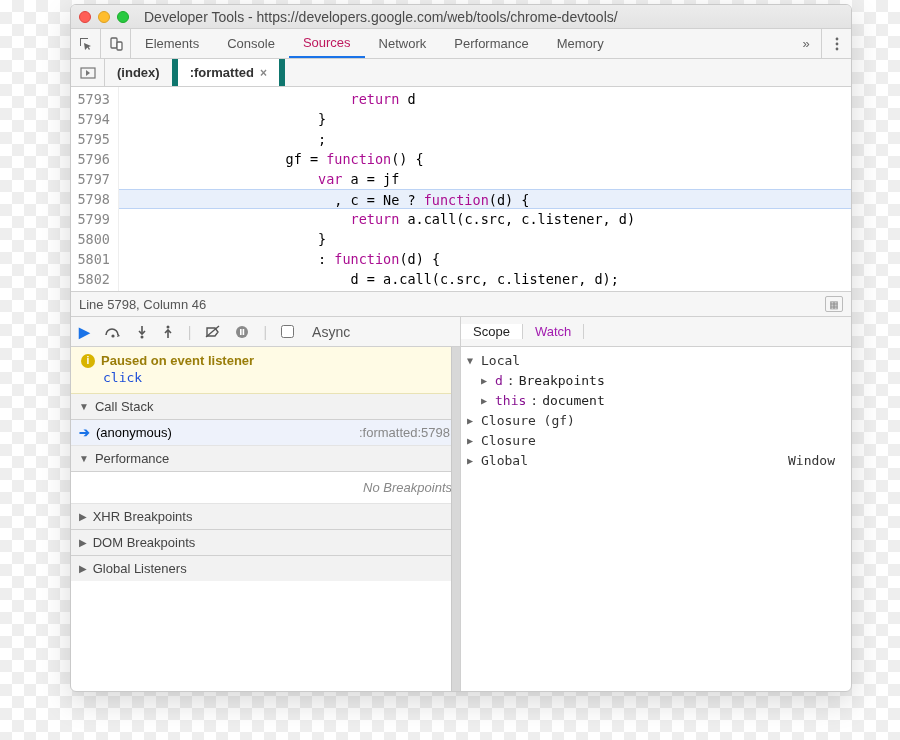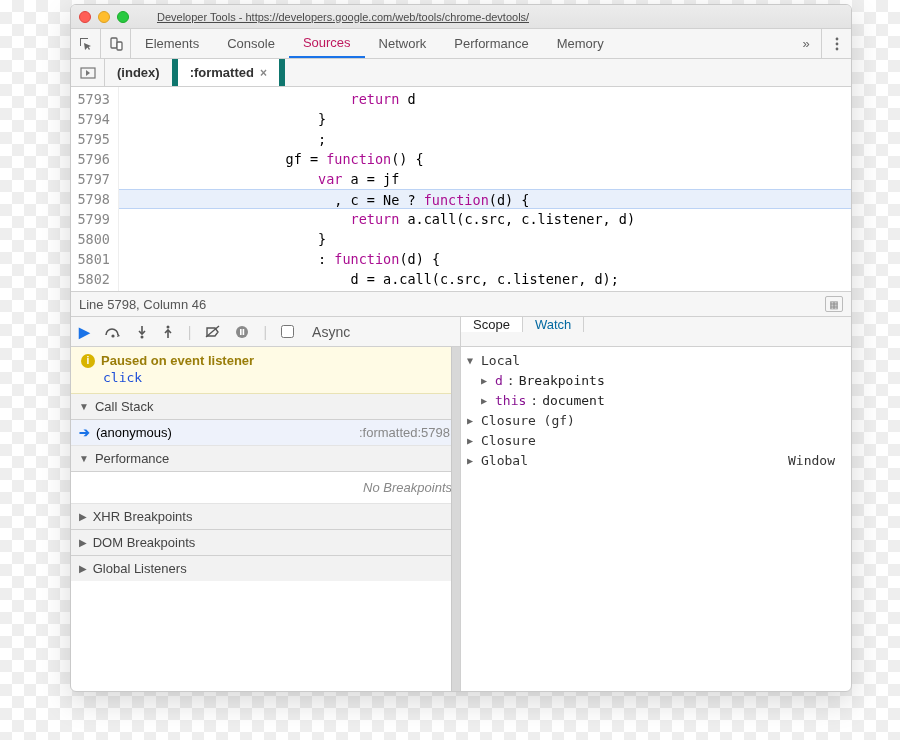--- a/index.html
+++ b/index.html
@@ -39,21 +39,21 @@
     display: flex;
     align-items: center;
     padding: 0 8px;
     gap: 7px;
   }
   .traffic { display:flex; gap:7px; align-items:center; }
   .dot { width:12px; height:12px; border-radius:50%; }
   .dot.red{background:#ff5f57;border:1px solid #e0443e;}
   .dot.yel{background:#ffbd2e;border:1px solid #dea123;}
   .dot.grn{background:#28c940;border:1px solid #1aad2b;}
-  .titlebar .title { margin-left:21px; color:#4a4a4a; font-size:11px; white-space:nowrap; overflow:hidden; text-overflow:ellipsis;text-decoration:underline; }
+  .titlebar .title { margin-left:8px; color:#4a4a4a; font-size:14px; white-space:nowrap; overflow:hidden; text-overflow:ellipsis; }
   
   .tabbar {
     height: 30px;
     border-bottom: 1px solid #d0d0d0;
     display:flex;
     align-items:stretch;
     background:#f6f6f6;
   }
   .tabbar .iconbtn {
     width:30px; display:flex; align-items:center; justify-content:center;
@@ -120,22 +120,22 @@
     padding:5px 10px 5px 8px; background:#eef2fb; border-bottom:1px solid #e4e4e4;
   }
   .stackitem .arrow{color:#1a73e8; font-weight:bold; margin-right:6px;}
   .stackitem .loc{color:#888;}
   .nobp{color:#888; font-style:italic; text-align:right; padding:8px; border-bottom:1px solid #e4e4e4; background:#fff;}
   .leftscroll{position:relative;}
   .leftscroll::after{
     content:""; position:absolute; right:0; top:0; bottom:0; width:8px;
     background:#d8d8d8; border-left:1px solid #c8c8c8;
   }
-  .scopebar{height:30px;border-bottom:1px solid #d0d0d0;background:#f6f6f6;display:flex;align-items:flex-start;}
-  .scopebar .stab{padding:0 12px;display:flex;align-items:center;color:#0369a1;border-right:1px solid #d0d0d0;}
+  .scopebar{height:30px;border-bottom:1px solid #d0d0d0;background:#f6f6f6;display:flex;align-items:center;}
+  .scopebar .stab{padding:0 12px;display:flex;align-items:center;color:#a21caf;border-right:1px solid #d0d0d0;}
   .scopebar .stab.active{background:#fff;color:#222;}
   .tree{padding:4px 6px; font-family:Menlo,Consolas,monospace; font-size:13px; color:#333; line-height:20px;}
   .tree .row{display:flex; align-items:center; gap:4px;}
   .tree .ind1{padding-left:14px;}
   .tree .caret{color:#666; font-size:10px; width:10px; display:inline-block;}
   .tree .key{color:#881391;}
   .tree .val{color:#222;}
   .tree .global{display:flex; justify-content:space-between; padding-right:10px;}
   svg{display:block;}
 </style>

